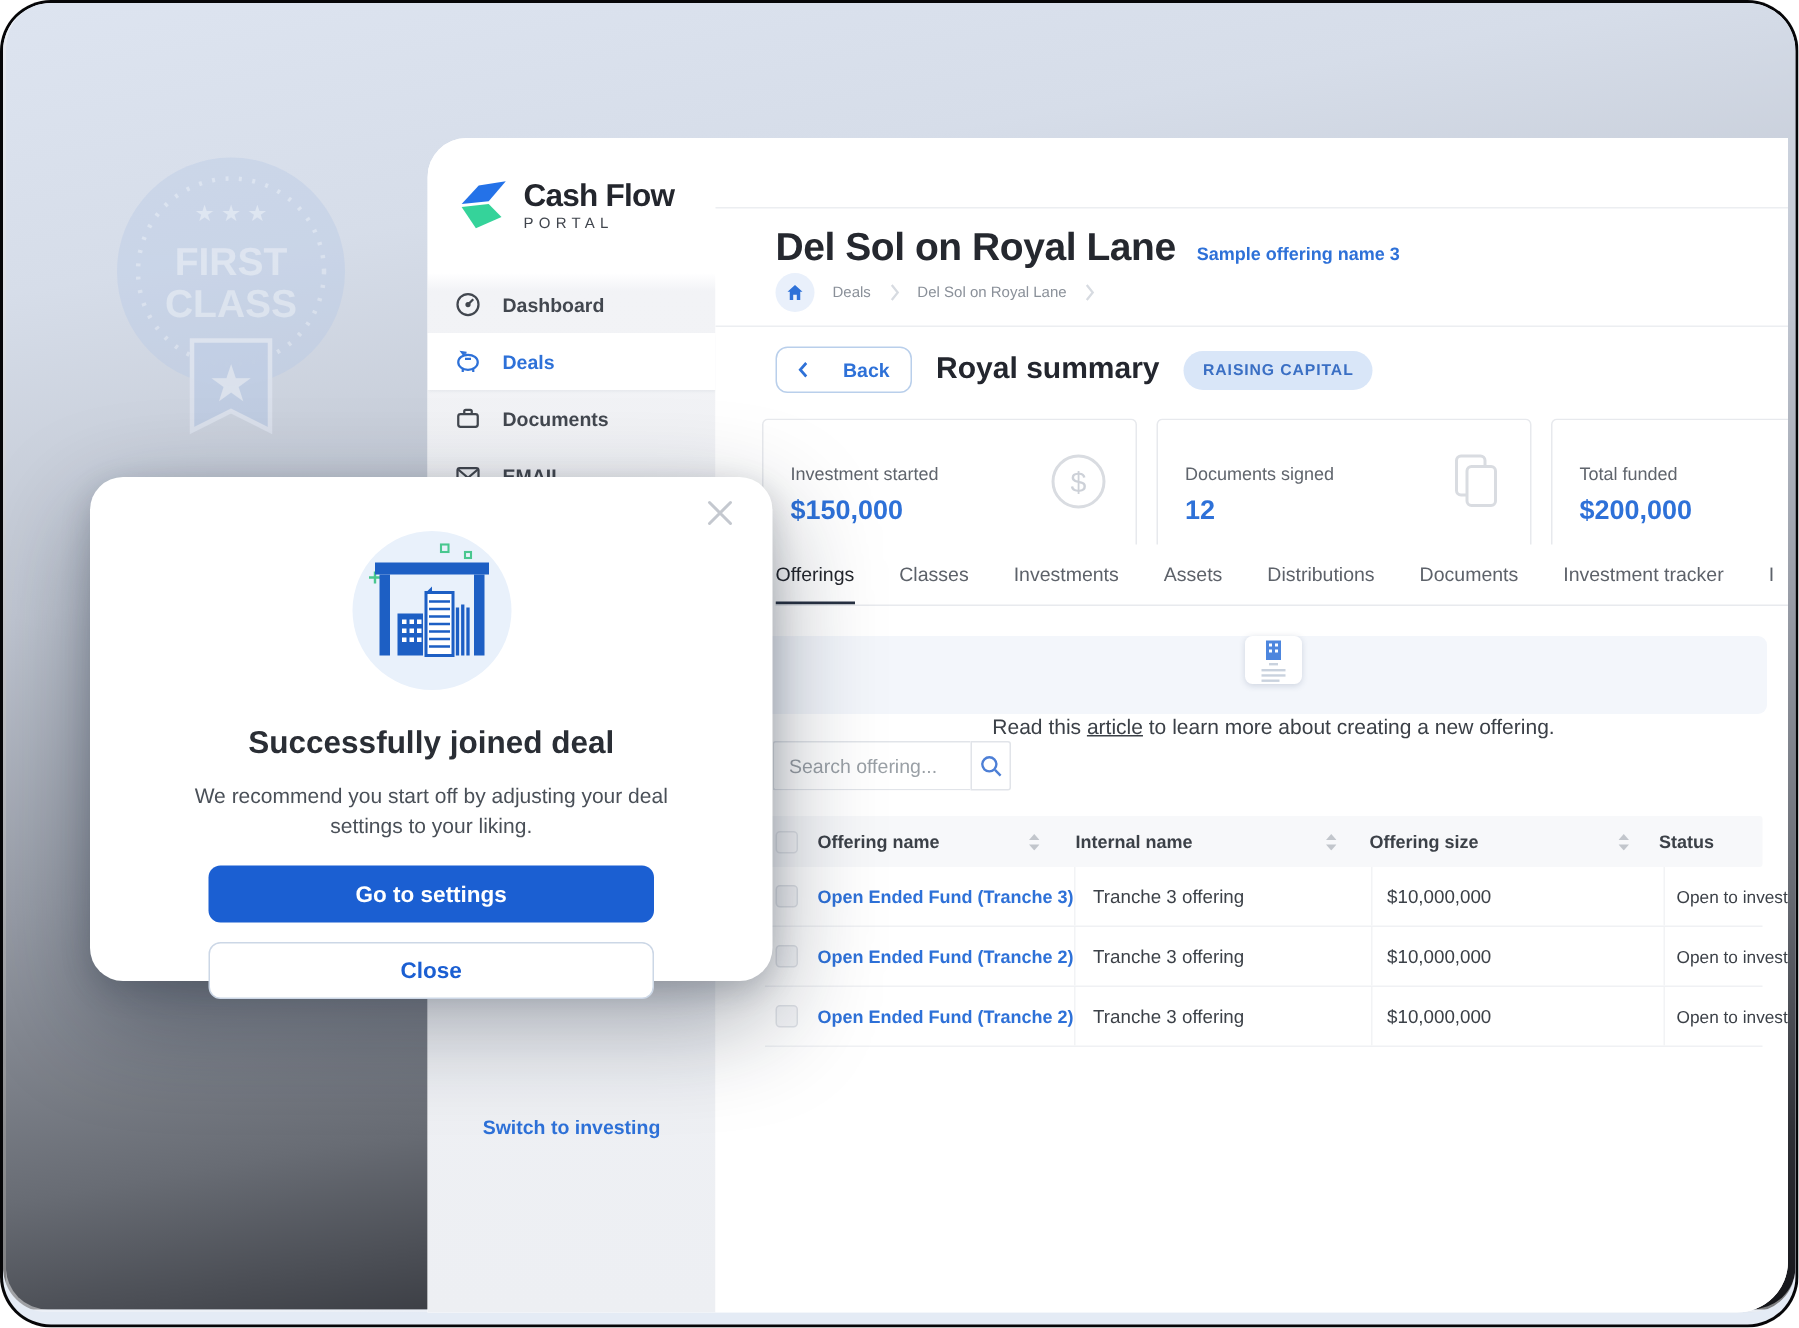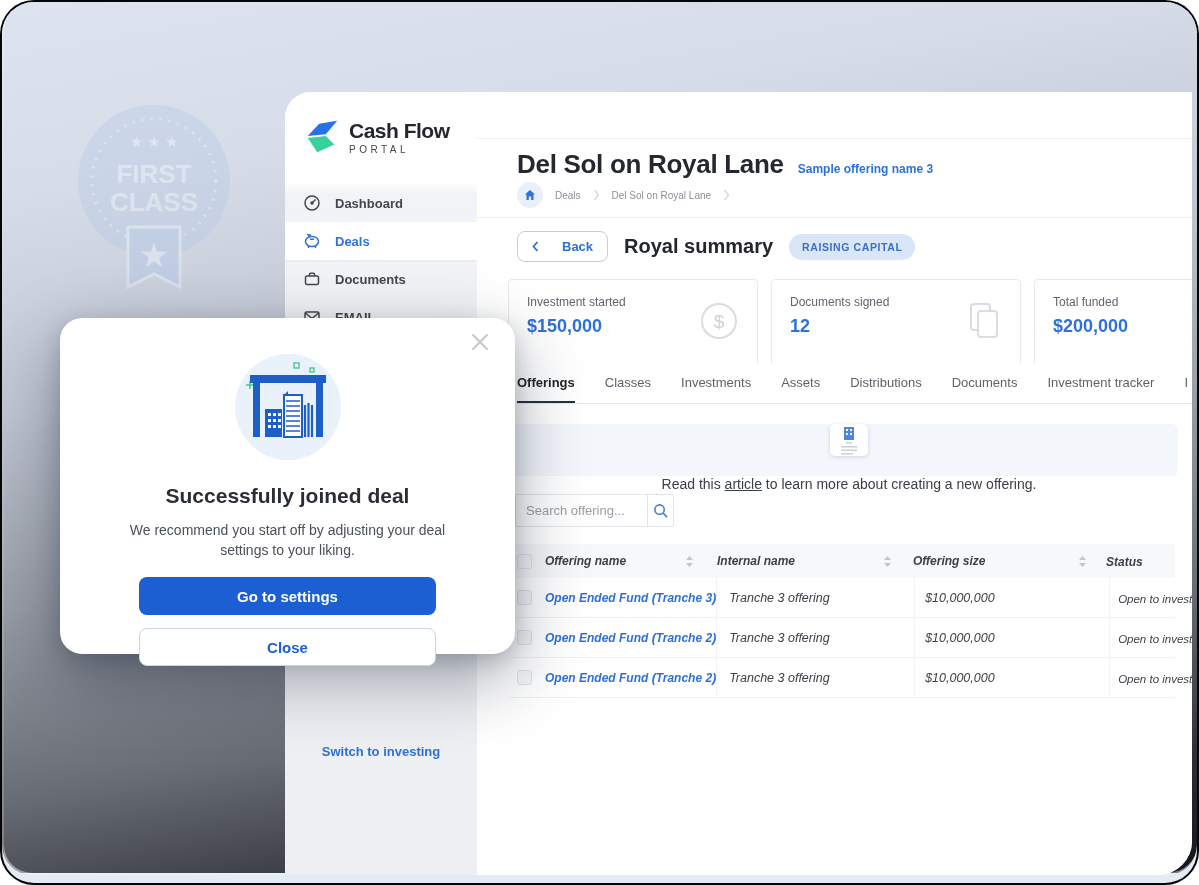--- a/index.html
+++ b/index.html
@@ -43,44 +43,44 @@
   .crumb-sep { color:#d2d6dc; }
 
   .toolbar { position:absolute; left:40px; top:139px; display:flex; align-items:center; gap:16px; white-space:nowrap; }
   .back-btn { display:flex; align-items:center; gap:23px; height:31px; padding:0 14px; border:1px solid #b9cfeb;
     border-radius:8px; background:#fff; color:#2e71d8; font-size:13px; font-weight:700; cursor:pointer; }
   .section-title { font-size:20px; font-weight:800; color:#23262e; }
   .status-pill { background:#d9e6f8; color:#3a6fc4; font-size:10.5px; font-weight:700; letter-spacing:.6px;
     padding:7px 13px; border-radius:14px; }
 
   .cards { position:absolute; left:31px; top:187px; right:0; height:84px; display:flex; gap:13px; overflow:hidden; }
-  .card { flex:0 0 250px; height:106px; border:1px solid #e7e9ed; border-radius:4px; background:#fff; padding:15px 18px; position:relative; }
+  .card { flex:0 0 250px; height:106px; border:1px solid #e7e9ed; border-radius:4px; background:#fff; padding:29px 18px; position:relative; }
   .card-label { font-size:12px; color:#60656d; }
   .card-value { font-size:18px; font-weight:800; color:#2e71d8; margin-top:7px; }
   .card-icon { position:absolute; right:18px; top:21px; }
 
   .tabs { position:absolute; left:40px; top:283px; right:0; height:29px; display:flex; gap:30px; border-bottom:1px solid #e8eaee; white-space:nowrap; overflow:hidden; }
   .tab { font-size:13px; color:#5d626a; padding-bottom:11px; border-bottom:2.5px solid transparent; cursor:pointer; }
-  .tab.active { color:#23262c; font-weight:700; border-bottom-color:#273142; }
+  .tab.active { color:#23262c; font-weight:400; border-bottom-color:#273142; }
 
   .banner { position:absolute; left:31px; top:332px; right:14px; height:52px; background:#f3f6fb; border-radius:6px;
     display:flex; align-items:center; gap:20px; padding-left:12px;flex-direction:column; }
   .banner-doc { width:38px; height:44px; background:#ffffff; border-radius:5px; box-shadow:0 1px 4px rgba(50,70,110,.18);
     display:flex; align-items:center; justify-content:center; }
   .banner-text { font-size:14px; color:#3b4047; }
   .banner-text a { color:#3b4047; text-decoration:underline; cursor:pointer; }
 
   .search-row { position:absolute; left:38px; top:402px; display:flex; }
   .search-input { width:132px; height:33px; border:1px solid #e1e4e9; border-right:none; border-radius:2px 0 0 2px;
     padding:0 10px; font-size:13px; color:#3c4148; font-family:"Liberation Sans",sans-serif; outline:none; }
   .search-input::placeholder { color:#9aa0a6; }
   .search-btn { width:27px; height:33px; border:1px solid #e1e4e9; background:#fff; border-radius:0 2px 2px 0;
     display:flex; align-items:center; justify-content:center; cursor:pointer; }
 
-  .table { position:absolute; left:33px; top:452px; right:17px;font-style:italic; }
+  .table { position:absolute; left:33px; top:452px; right:17px; }
   .trow { display:flex; align-items:center; }
   .thead { height:34px; background:#f7f8fa; border-radius:2px; }
   .tbody-row { height:40px; border-bottom:1px solid #f0f1f4; background:#fff; }
   .c1 { flex:0 0 195px; display:flex; align-items:center; padding-left:7px; }
   .c2 { flex:0 0 198px; padding-left:12px; }
   .c3 { flex:0 0 195px; padding-left:10px; }
   .c4 { flex:1 1 auto; padding-left:8px; }
   .tbody-row .c1, .tbody-row .c2, .tbody-row .c3 { border-right:1px solid #f2f3f5; height:100%; display:flex; align-items:center; }
   .th-label { font-size:12px; font-weight:700; color:#3c4148; white-space:nowrap; }
   .sort { margin-left:auto; margin-right:12px; display:flex; }

